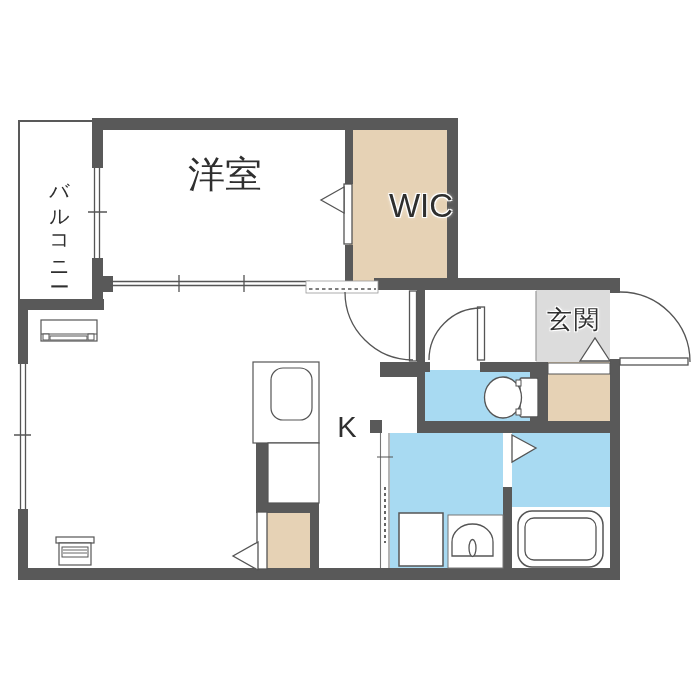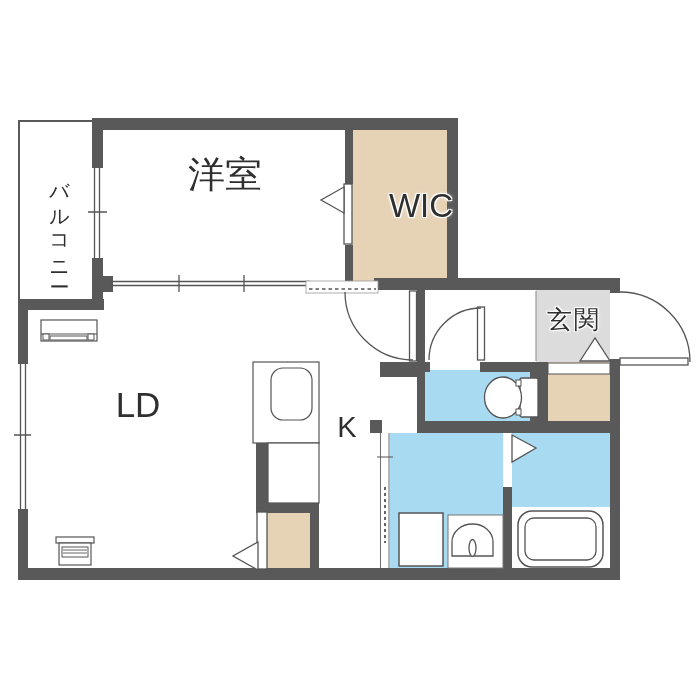--- a/index.html
+++ b/index.html
@@ -167,17 +167,16 @@
 
   <div class="lbl" style="left:105px;top:153px;width:240px;font-size:37px;line-height:1.18;">
     <div>洋室</div>
   </div>
 
   <div class="lbl" style="left:352px;top:187px;width:96px;font-size:33px;margin-left:21px;">WIC</div>
 
   <div class="lbl" style="left:538px;top:303px;width:72px;font-size:25px;letter-spacing:2px;">玄関</div>
 
   <div class="lbl" style="left:55px;top:384px;width:166px;font-size:35px;line-height:1.18;">
-    <div>LD</div>
   </div>
 
   <div class="lbl" style="left:330px;top:411px;width:34px;font-size:29px;">K</div>
 </div>
 
 </body></html>

